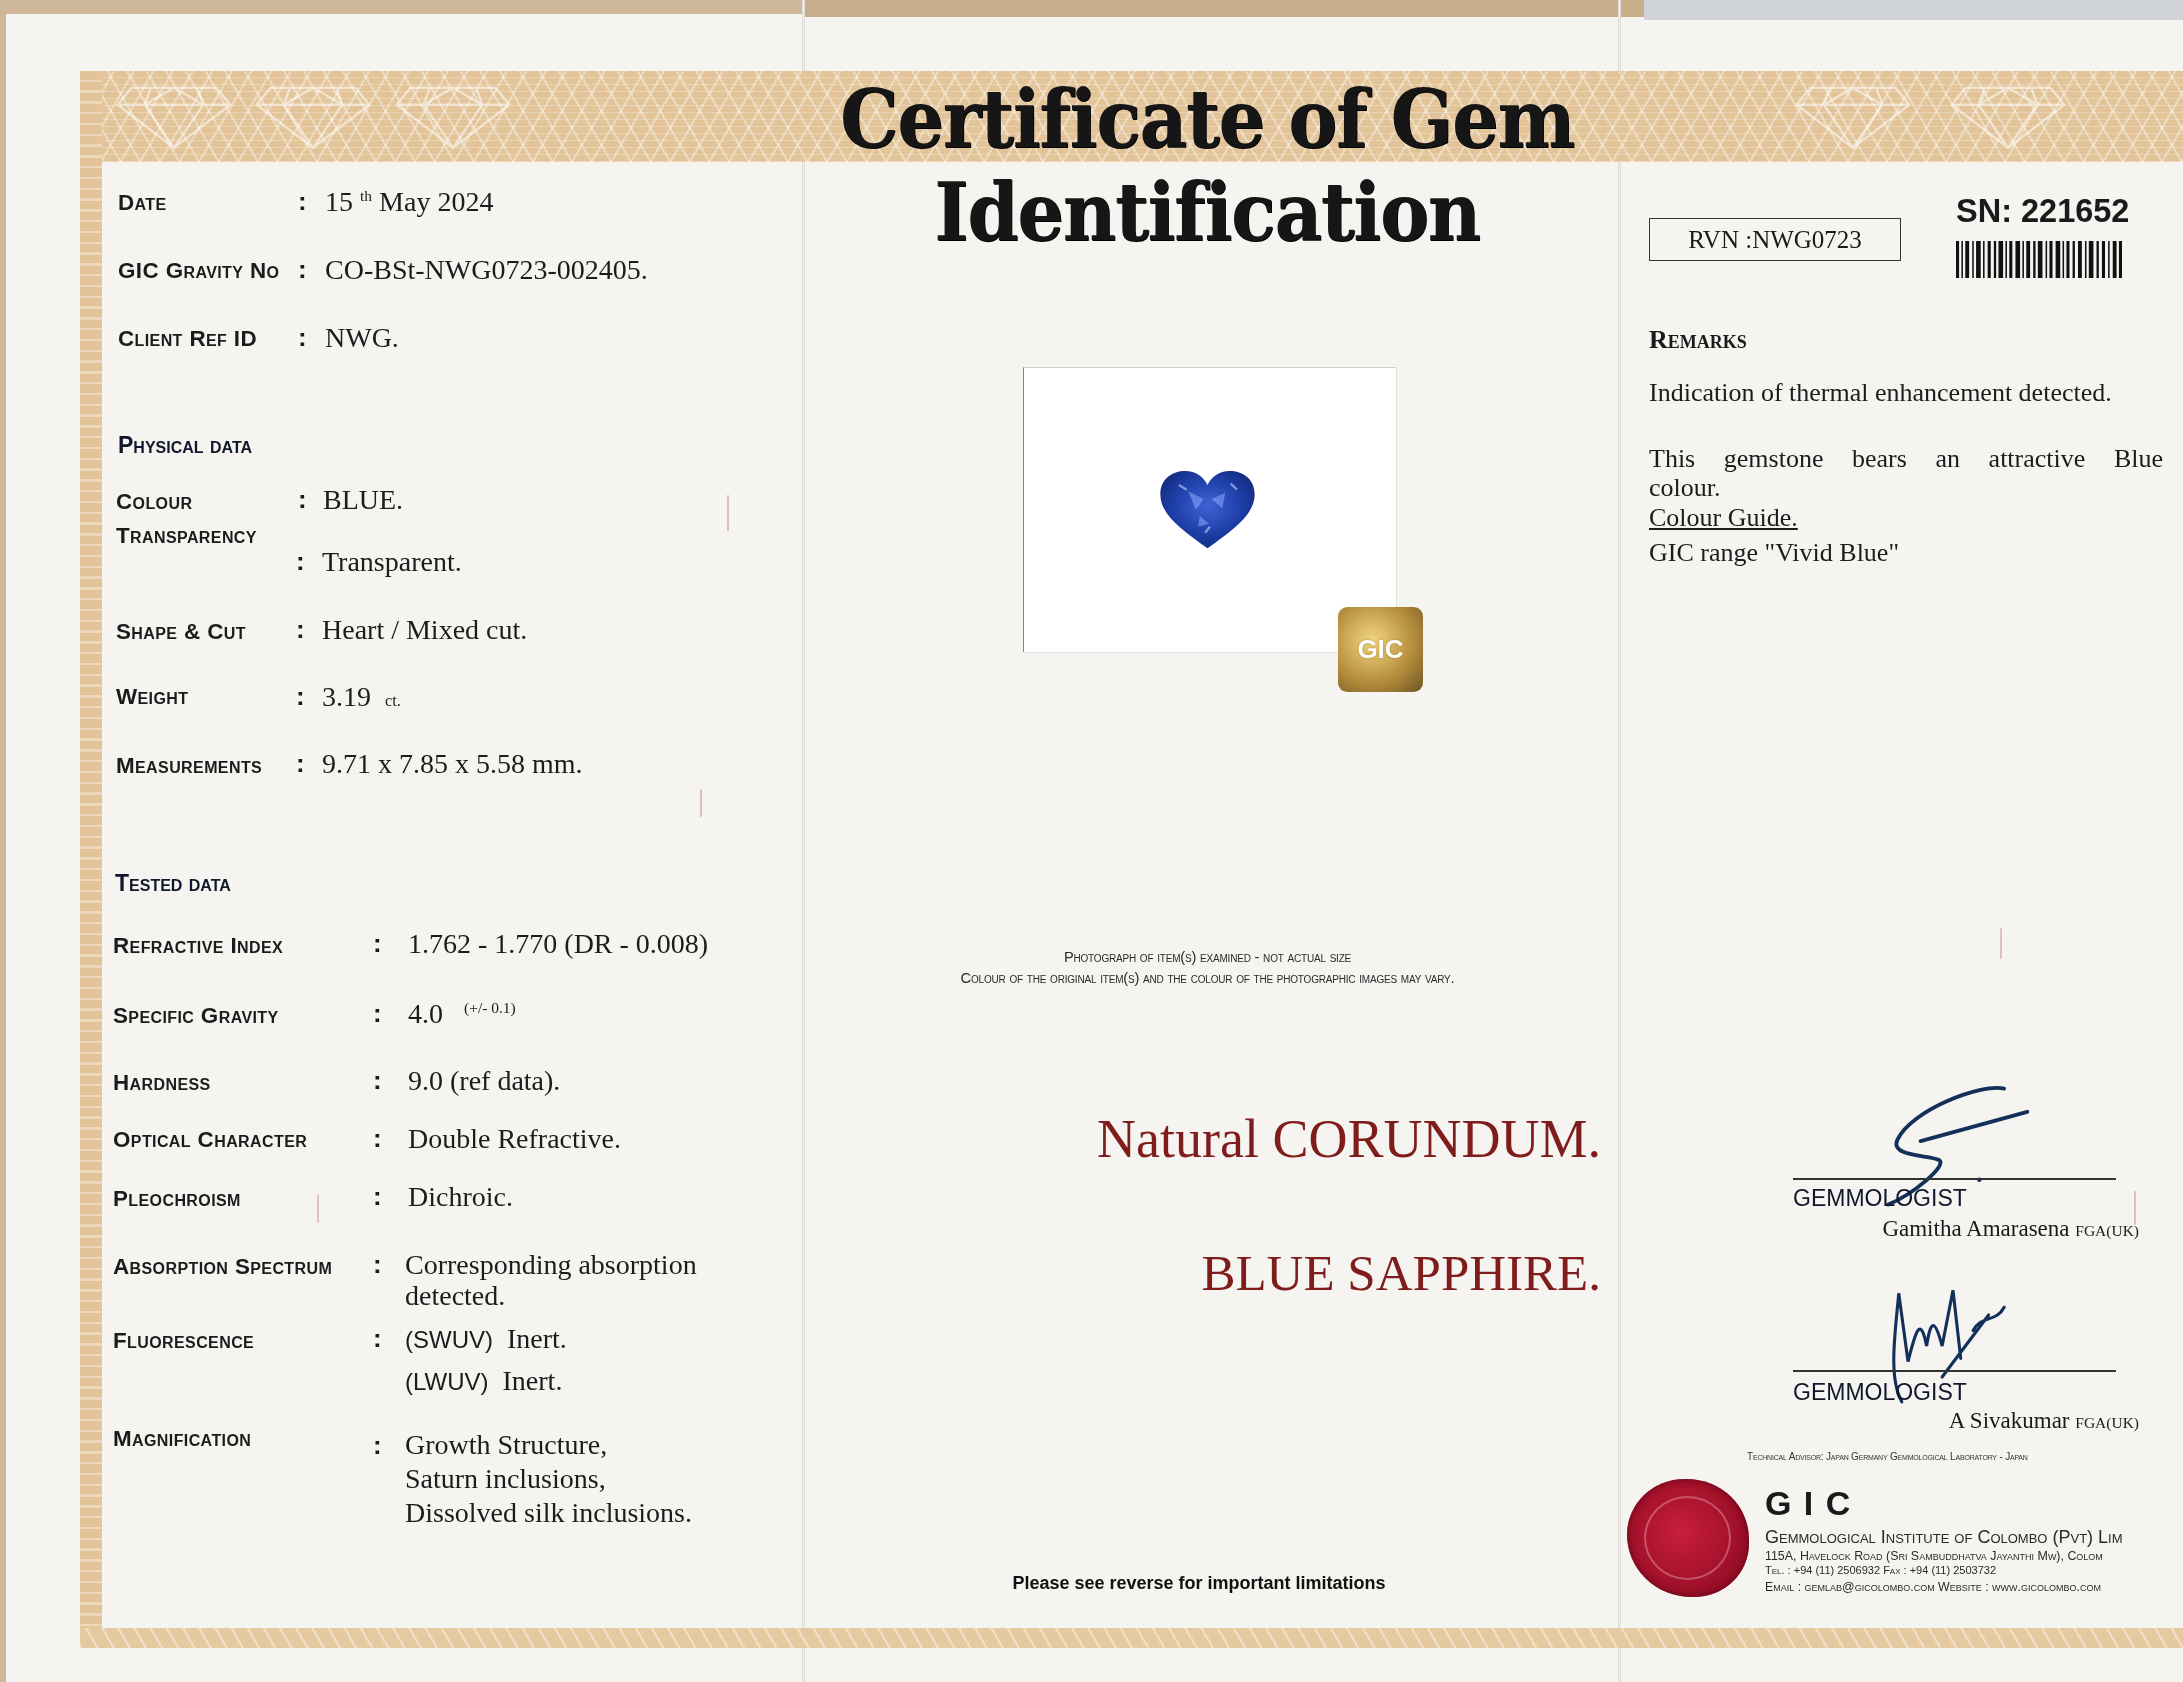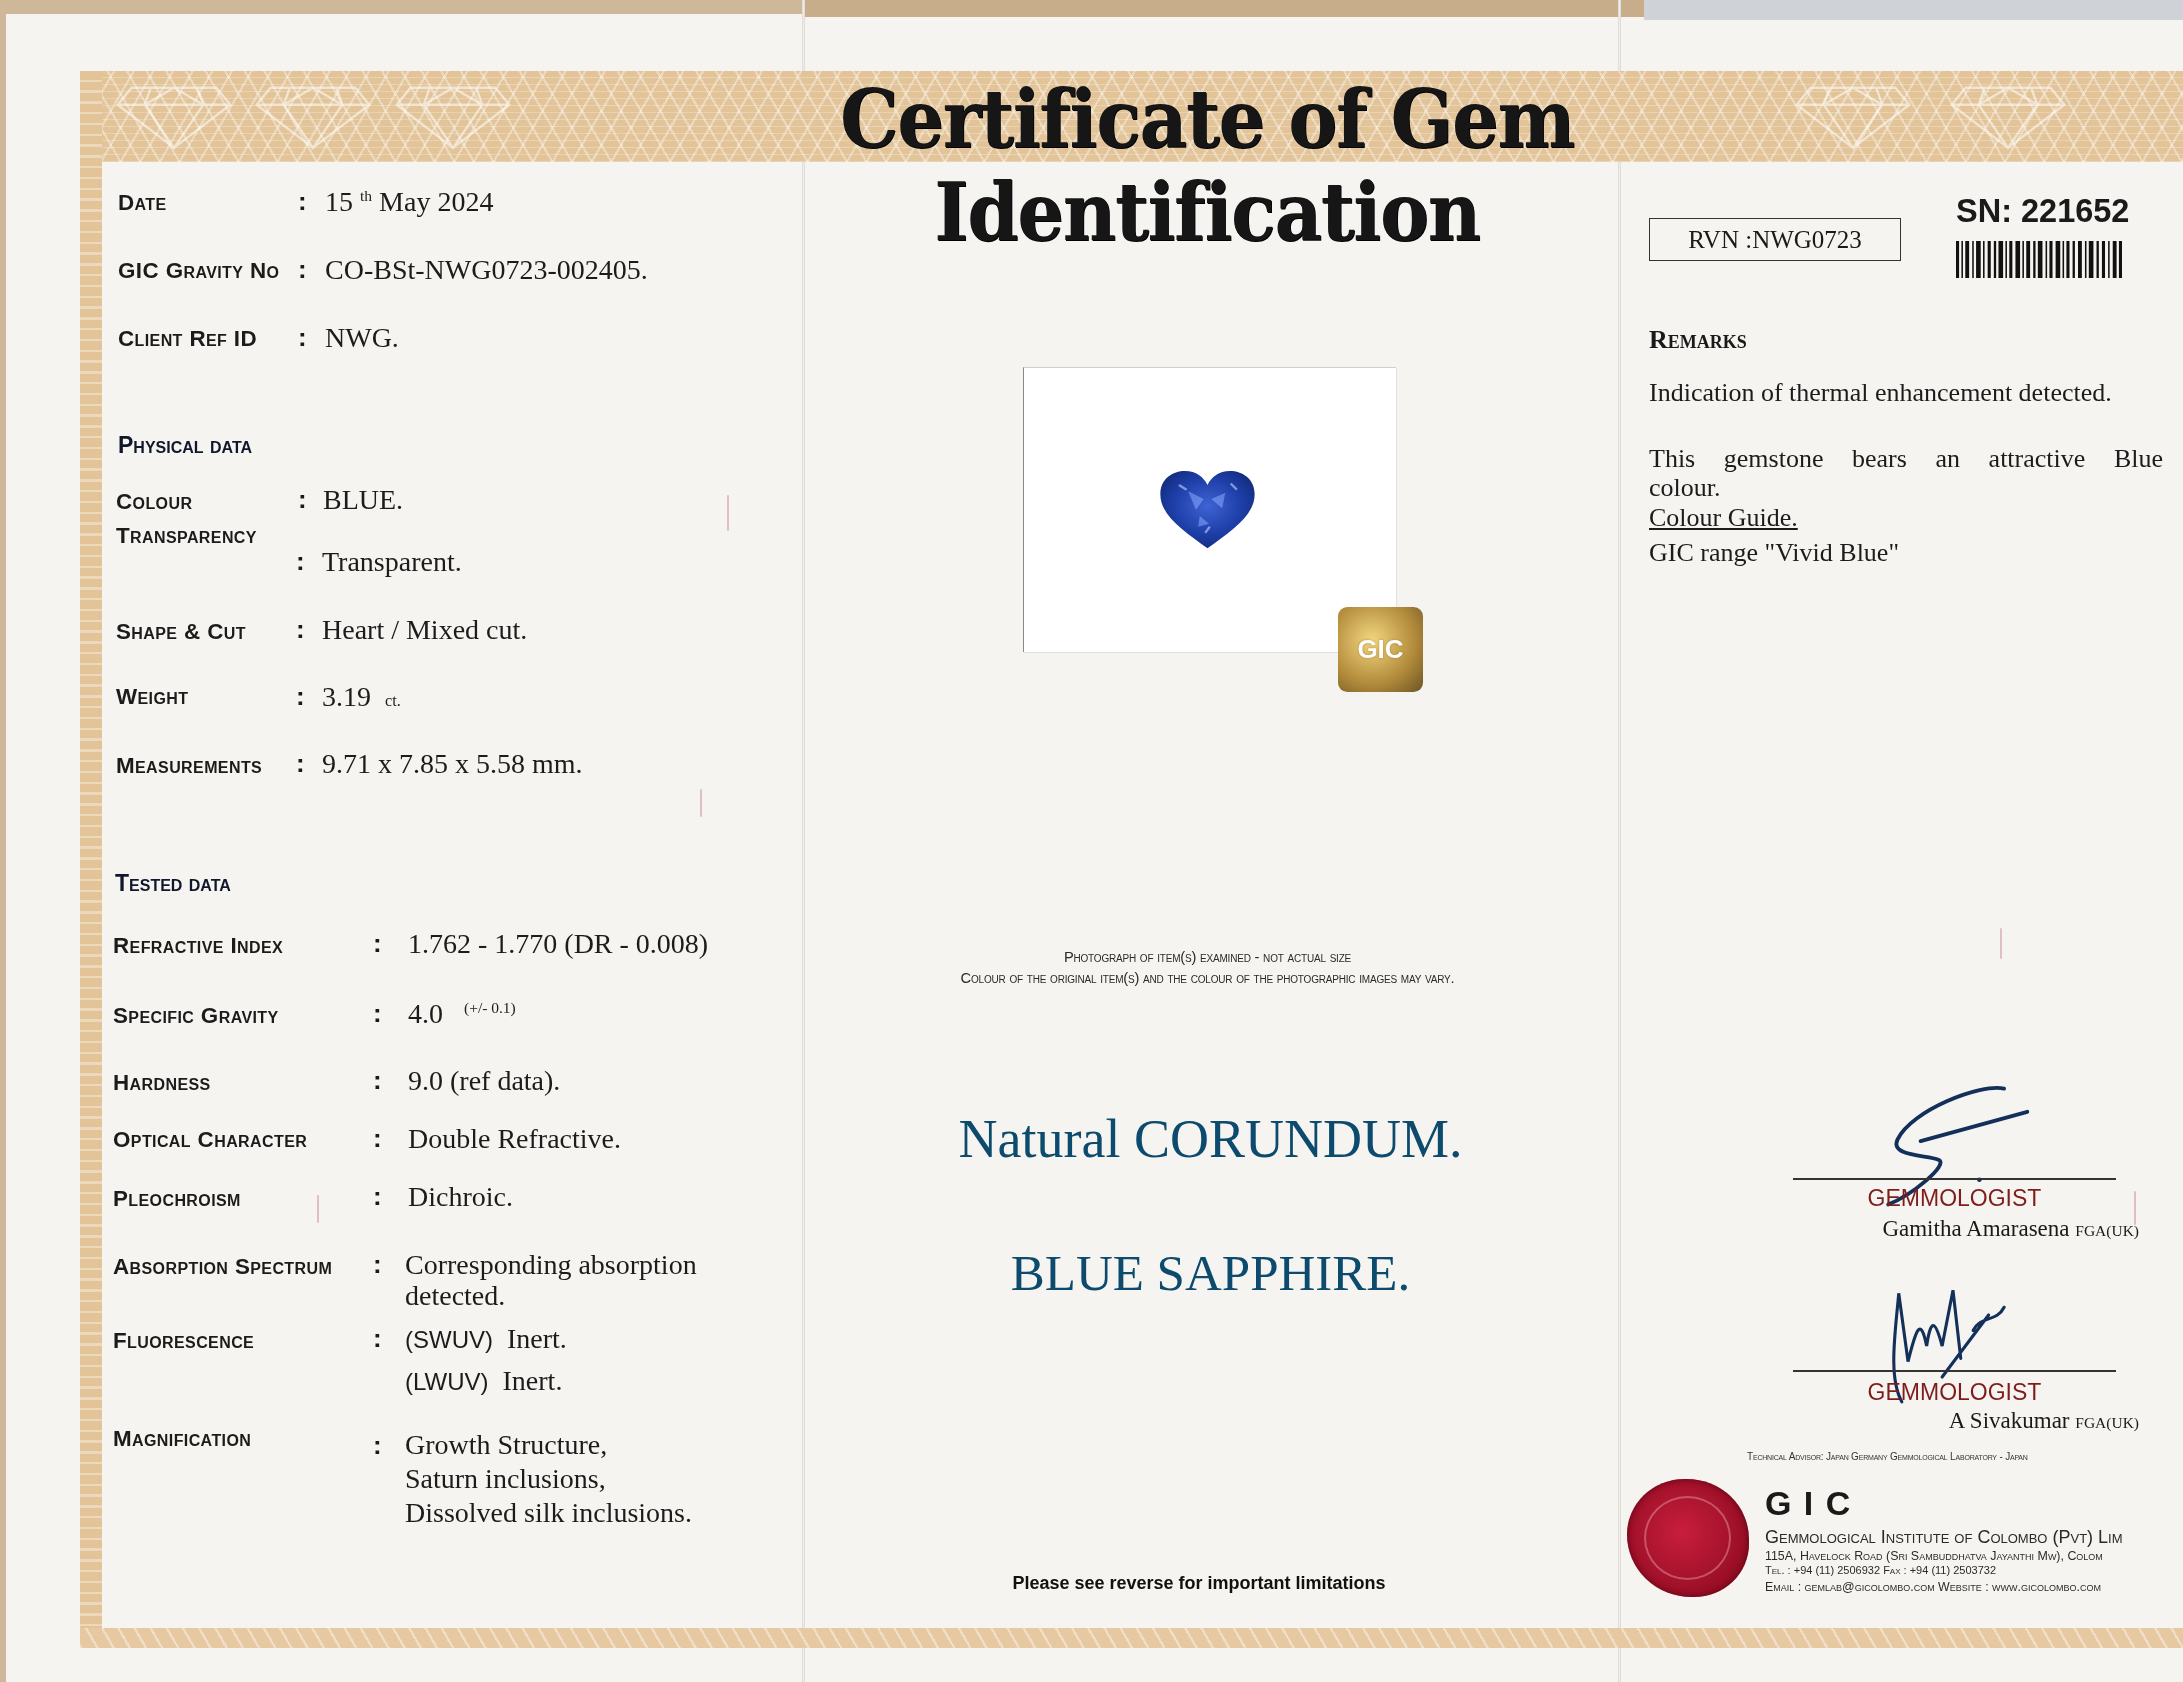--- a/index.html
+++ b/index.html
@@ -48,36 +48,36 @@
   
   .photo{position:absolute;left:1023px;top:367px;width:373px;height:285px;background:#fff;
          border-left:1.5px solid #888;border-top:0.8px solid #cfcfcf;box-shadow:0.8px 0.8px 0 #ddd}
   .heart{position:absolute;left:1157px;top:468px;width:101px;height:85px}
   .holo{position:absolute;left:1338px;top:607px;width:85px;height:85px;border-radius:9.3px;
         background:radial-gradient(circle at 40% 40%,#f3d780,#b18a3a 60%,#6d5427);
         color:#fff;font-family:"Liberation Sans",sans-serif;font-weight:bold;font-size:26px;
         display:flex;align-items:center;justify-content:center;text-shadow:0 0 2.3px #a57f2f}
   .cap{position:absolute;left:836px;width:743px;text-align:center;font-family:"Liberation Sans","DejaVu Sans",sans-serif;
        font-variant:small-caps;font-size:14.7px;color:#2a2a2a;letter-spacing:-0.2px}
-  .ident{position:absolute;left:820px;width:781px;text-align:center;color:#0c4a6e;font-family:"Liberation Serif",serif}
+  .ident{position:absolute;left:820px;width:781px;text-align:right;color:#7f1d1d;font-family:"Liberation Serif",serif}
   .notice{position:absolute;left:928px;top:1573px;width:542px;text-align:center;
           font-family:"Liberation Sans","DejaVu Sans",sans-serif;font-weight:bold;font-size:18px;color:#111}
 
   
   .rvn{position:absolute;left:1649px;top:218px;width:252px;height:43px;border:1.5px solid #333;
        font-family:"Liberation Serif",serif;font-size:25px;display:flex;align-items:center;justify-content:center}
   .sn{position:absolute;left:1956px;top:193px;font-family:"Liberation Sans","DejaVu Sans",sans-serif;font-weight:bold;font-size:32.5px}
   .barcode{position:absolute;left:1956px;top:241px;width:166px;height:37px}
   .rem-h{position:absolute;left:1649px;top:325px;font-family:Liberation Serif, serif;font-variant:small-caps;font-weight:bold;font-size:26px}
   .rem{position:absolute;left:1649px;font-family:"Liberation Serif",serif;font-size:26px;line-height:1.1;color:#1c1c1c}
   .rem.j{width:514px;text-align:justify;text-align-last:justify}
   .u{text-decoration:underline}
 
   .sigline{position:absolute;left:1793px;width:323px;height:1.5px;background:#333}
-  .gem{position:absolute;left:1793px;width:323px;text-align:center;font-family:"Liberation Sans",sans-serif;font-size:23px;color:#7f1d1d}
+  .gem{position:absolute;left:1793px;width:323px;text-align:left;font-family:"Liberation Sans",sans-serif;font-size:23px;color:#0f172a}
   .gname{position:absolute;left:1772px;width:367px;text-align:right;font-family:"Liberation Serif",serif;font-size:23px}
   .fga{font-size:15.5px}
   .sig{position:absolute}
   .tech{position:absolute;left:1747px;top:1451px;font-family:"Liberation Sans",sans-serif;font-variant:small-caps;font-size:10px;color:#333;letter-spacing:-0.2px}
 
   .seal{position:absolute;left:1627px;top:1479px;width:122px;height:118px;border-radius:48% 52% 46% 54%;
         background:radial-gradient(circle at 45% 45%,#c81e3c,#9c0f27 65%,#7a0a1c);box-shadow:inset 0 0 7.7px #5e0514}
   .seal-inner{position:absolute;left:17px;top:17px;width:87px;height:84px;border-radius:50%;border:2.3px solid rgba(255,200,210,.35)}
   .gic{position:absolute;left:1765px;top:1484px;font-family:"Liberation Sans",sans-serif;font-size:34px;font-weight:bold;letter-spacing:12.4px}
   .addr{position:absolute;left:1765px;font-family:"Liberation Sans",sans-serif;font-variant:small-caps;color:#2a2a2a;white-space:nowrap}

